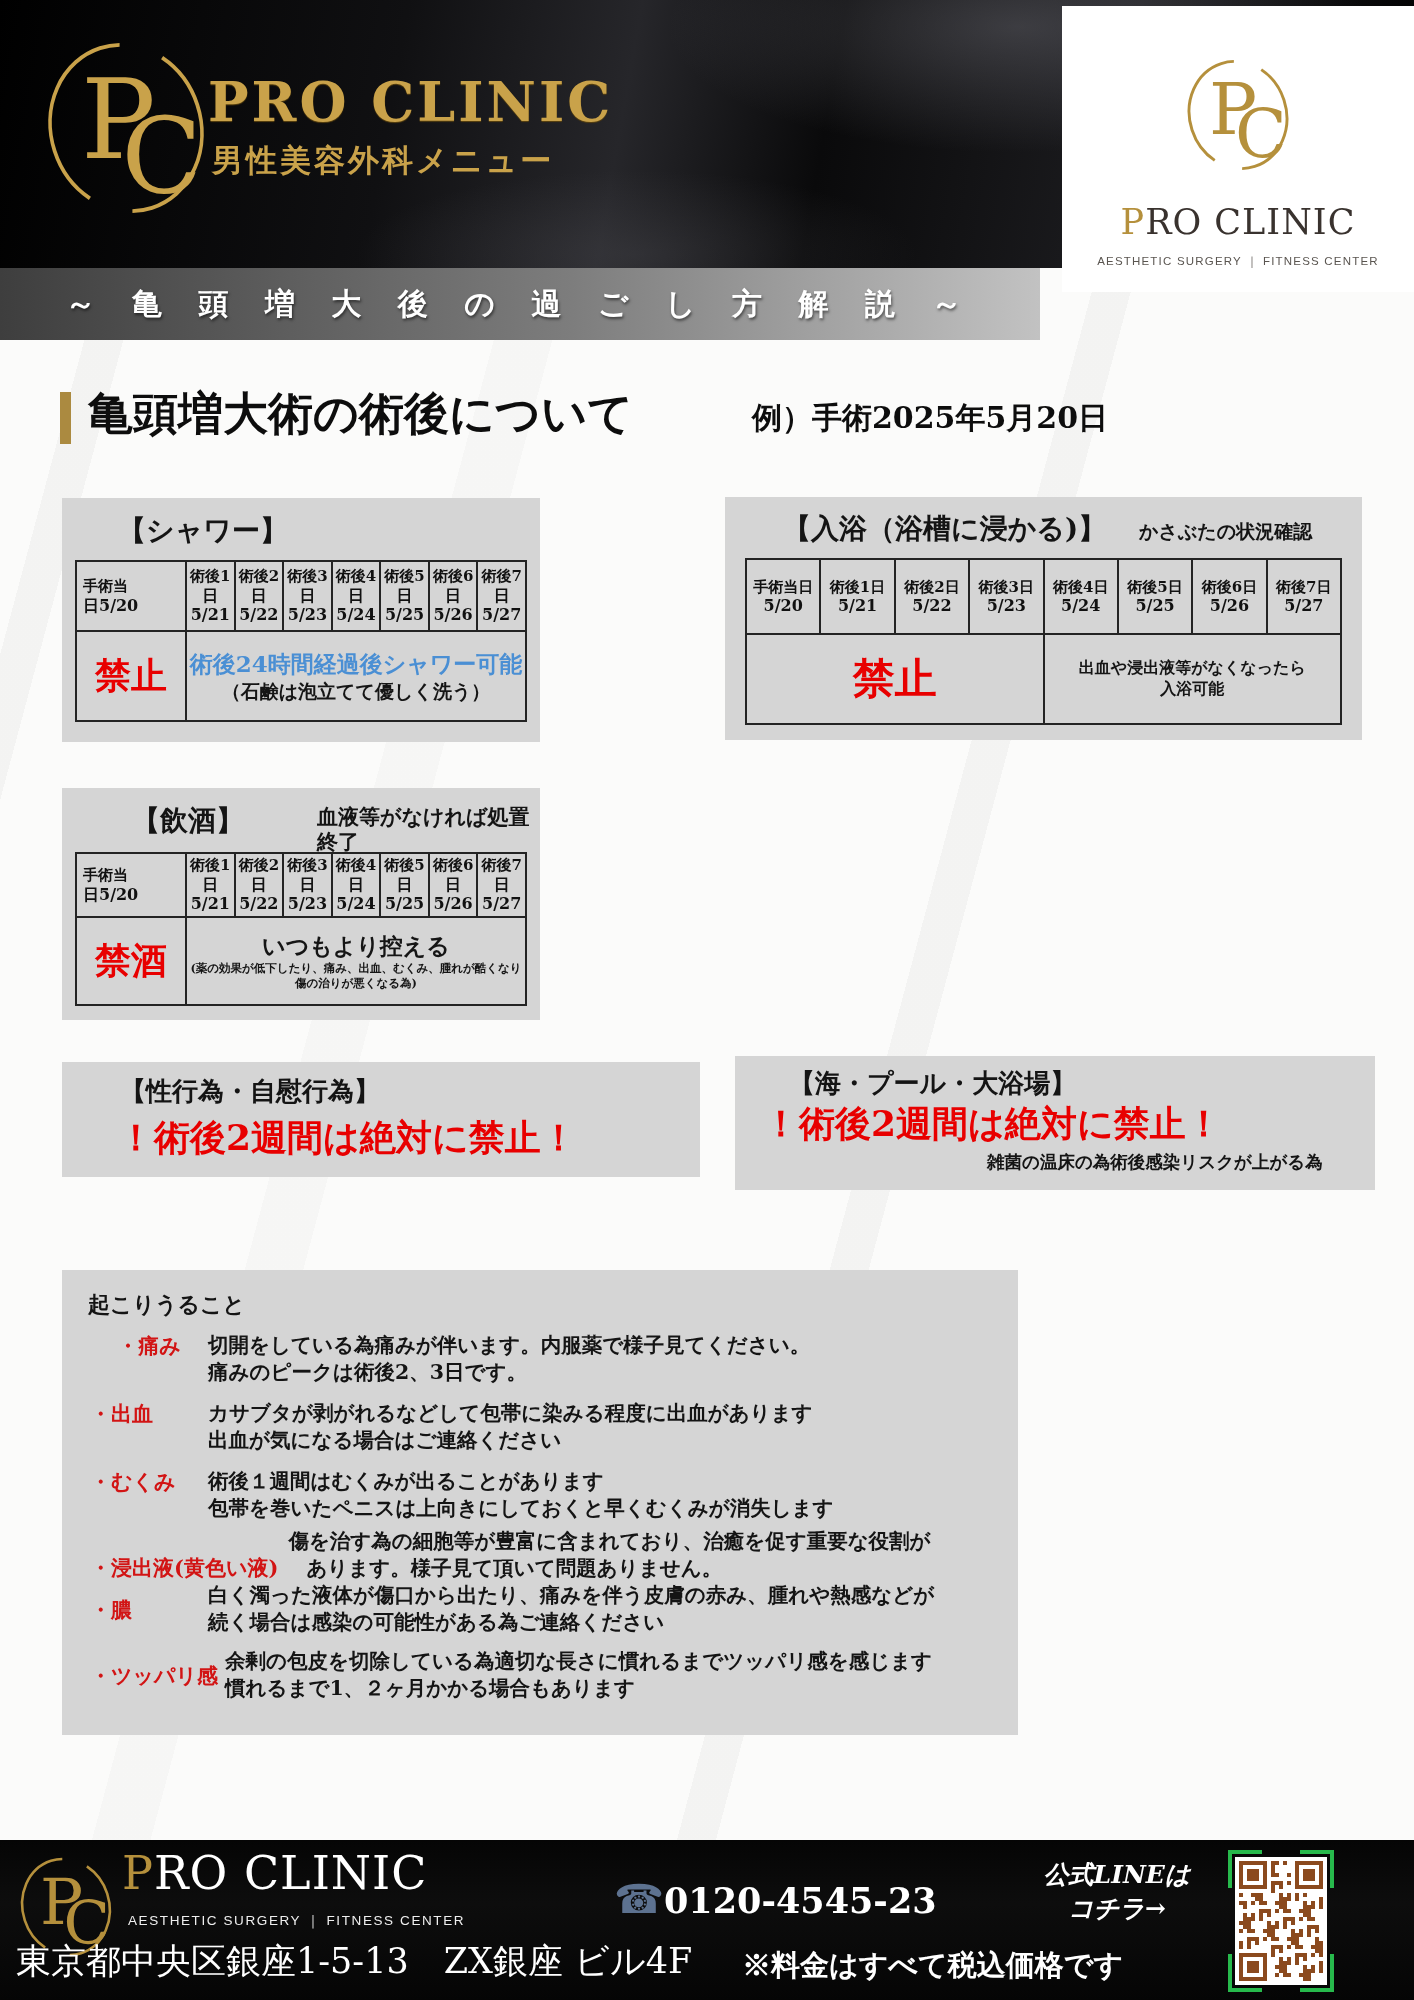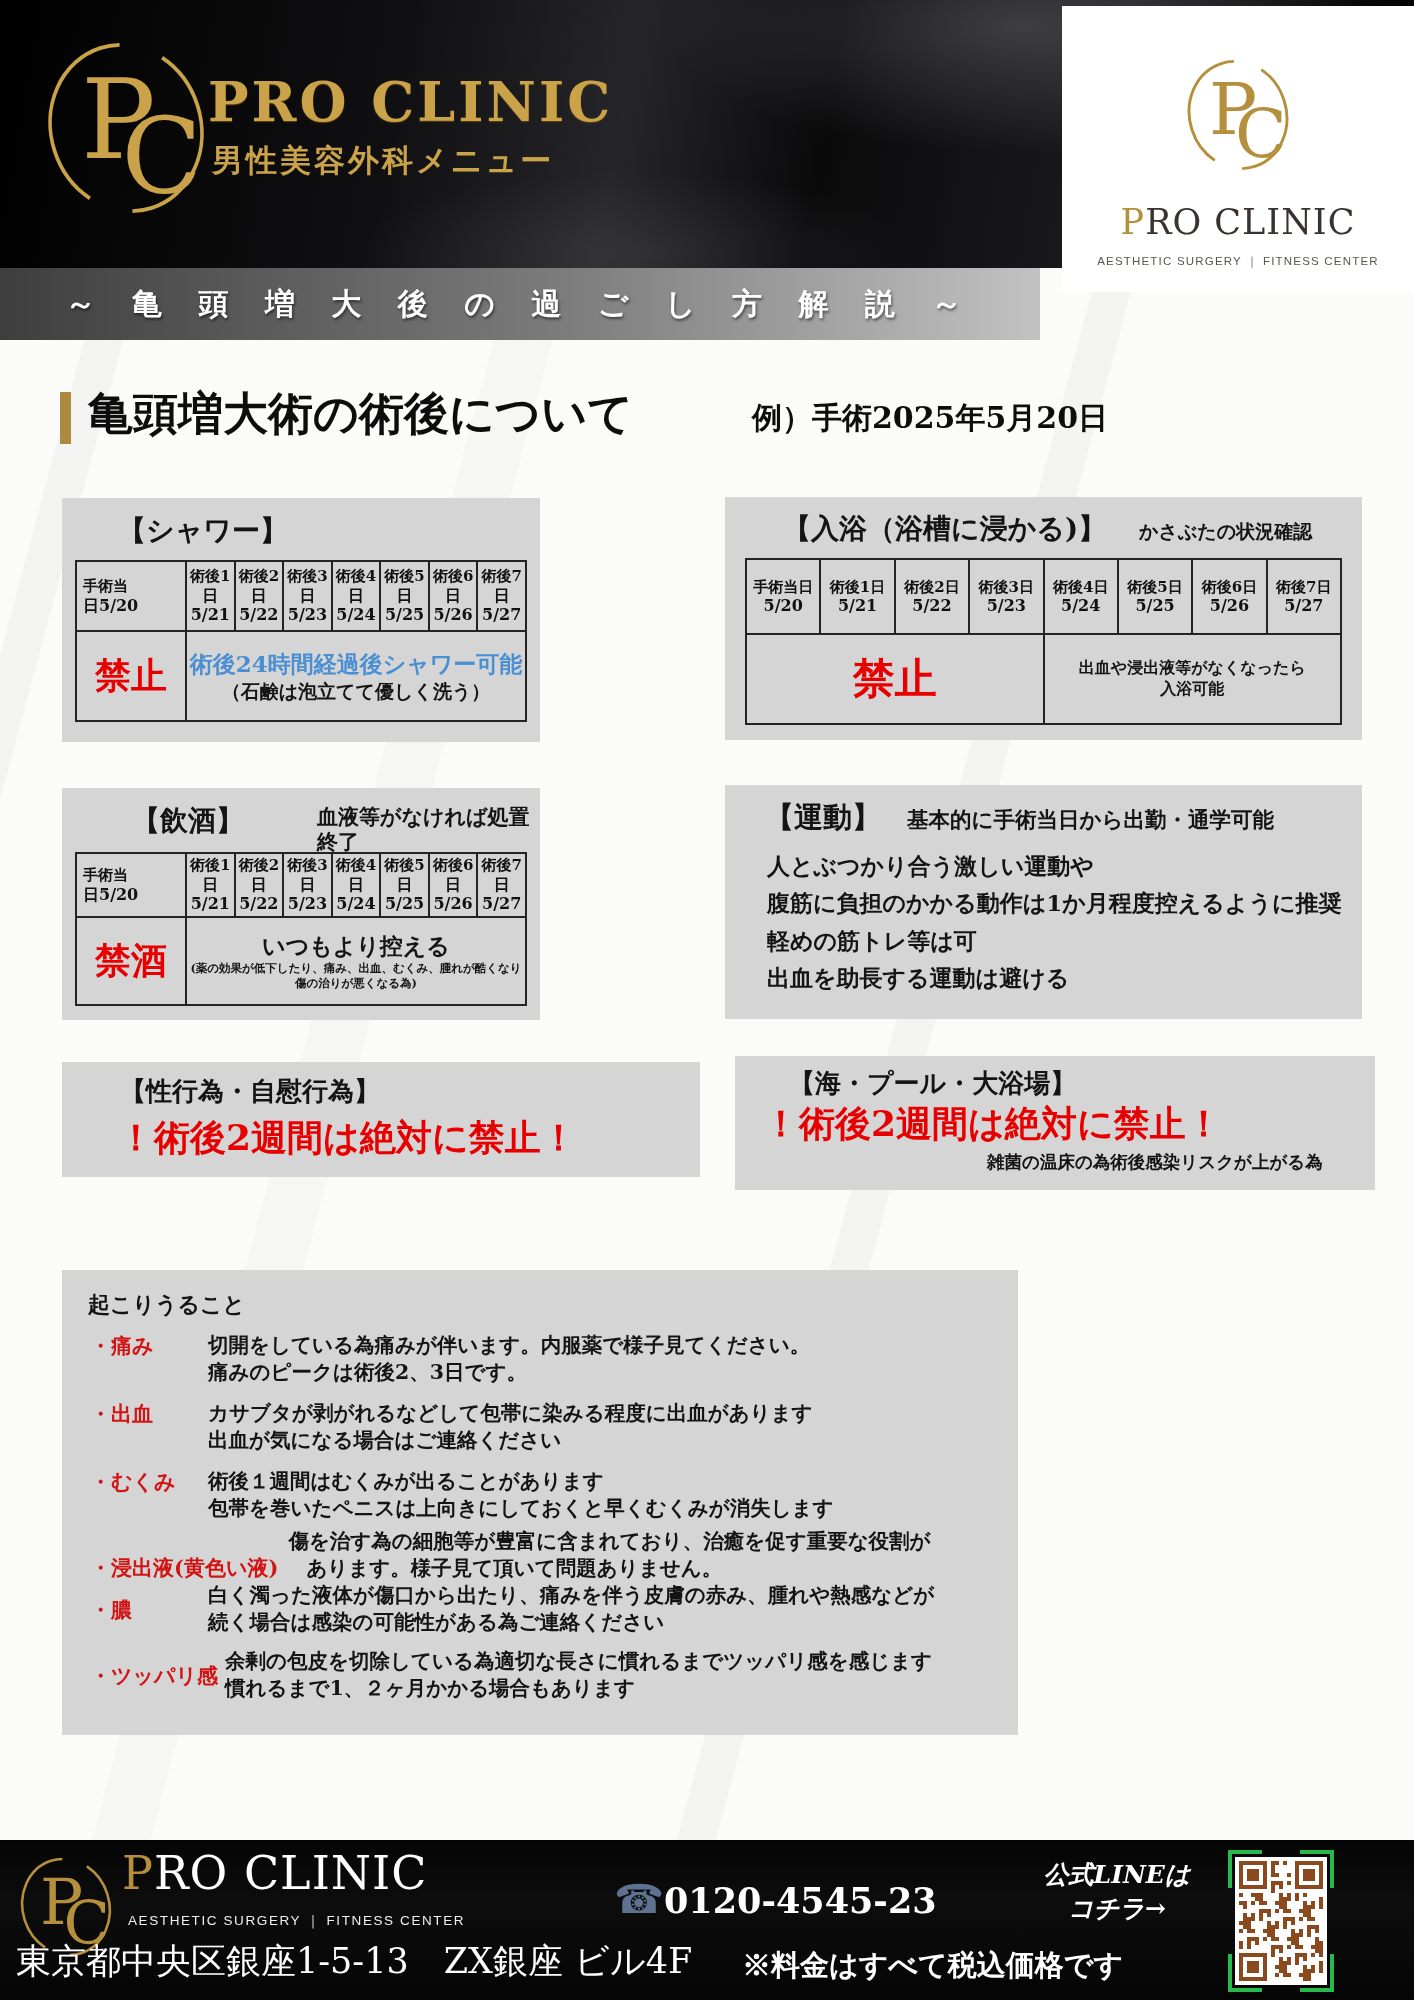--- a/index.html
+++ b/index.html
@@ -285,47 +285,37 @@
         <td class="ban" style="font-size:36px;">禁酒</td>
         <td colspan="7">
           <span class="allow-sub" style="font-size:23px;">いつもより控える</span>
           <span class="allow-sub" style="font-size:11.5px;font-weight:bold;">(薬の効果が低下したり、痛み、出血、むくみ、腫れが酷くなり傷の治りが悪くなる為)</span>
         </td>
       </tr>
     </tbody>
       </table>
   </div>
 
-  <div class="abs gbox" style="left:725px;top:785px;width:637px;height:234px;">
-    <div class="abs box-title" style="left:40px;top:13px;font-size:29px;">【運動】</div>
-    <div class="abs box-title" style="left:182px;top:20px;font-size:21.5px;">基本的に手術当日から出勤・通学可能</div>
-    <div class="abs" style="left:42px;top:62px;width:580px;">
-      <div class="ex-line">人とぶつかり合う激しい運動や</div>
-      <div class="ex-line">腹筋に負担のかかる動作は1か月程度控えるように推奨</div>
-      <div class="ex-line">軽めの筋トレ等は可</div>
-      <div class="ex-line">出血を助長する運動は避ける</div>
-    </div>
-  </div>
 
   <div class="abs gbox" style="left:62px;top:1062px;width:638px;height:115px;">
     <div class="abs box-title" style="left:58px;top:12px;font-size:26px;">【性行為・自慰行為】</div>
     <div class="abs warn-red" style="left:56px;top:52px;">！術後2週間は絶対に禁止！</div>
   </div>
 
   <div class="abs gbox" style="left:735px;top:1056px;width:640px;height:134px;">
     <div class="abs box-title" style="left:54px;top:10px;font-size:26px;">【海・プール・大浴場】</div>
     <div class="abs warn-red" style="left:28px;top:44px;">！術後2週間は絶対に禁止！</div>
     <div class="abs box-title" style="left:252px;top:94px;font-size:17.5px;">雑菌の温床の為術後感染リスクが上がる為</div>
   </div>
 
   <div class="abs gbox" style="left:62px;top:1270px;width:956px;height:465px;">
     <div class="abs box-title" style="left:26px;top:20px;font-size:22px;">起こりうること</div>
 
     <div class="fx-item" style="top:62px;">
-      <div class="fx-term" style="width:118px;">・痛み</div>
+      <div class="fx-term" style="width:118px;text-align:center;">・痛み</div>
       <div class="fx-text">
         <div>切開をしている為痛みが伴います。内服薬で様子見てください。</div>
           <div>痛みのピークは術後2、3日です。</div>
       </div>
     </div>
 
     <div class="fx-item" style="top:130px;">
       <div class="fx-term" style="width:118px;">・出血</div>
       <div class="fx-text">
         <div>カサブタが剥がれるなどして包帯に染みる程度に出血があります</div>

